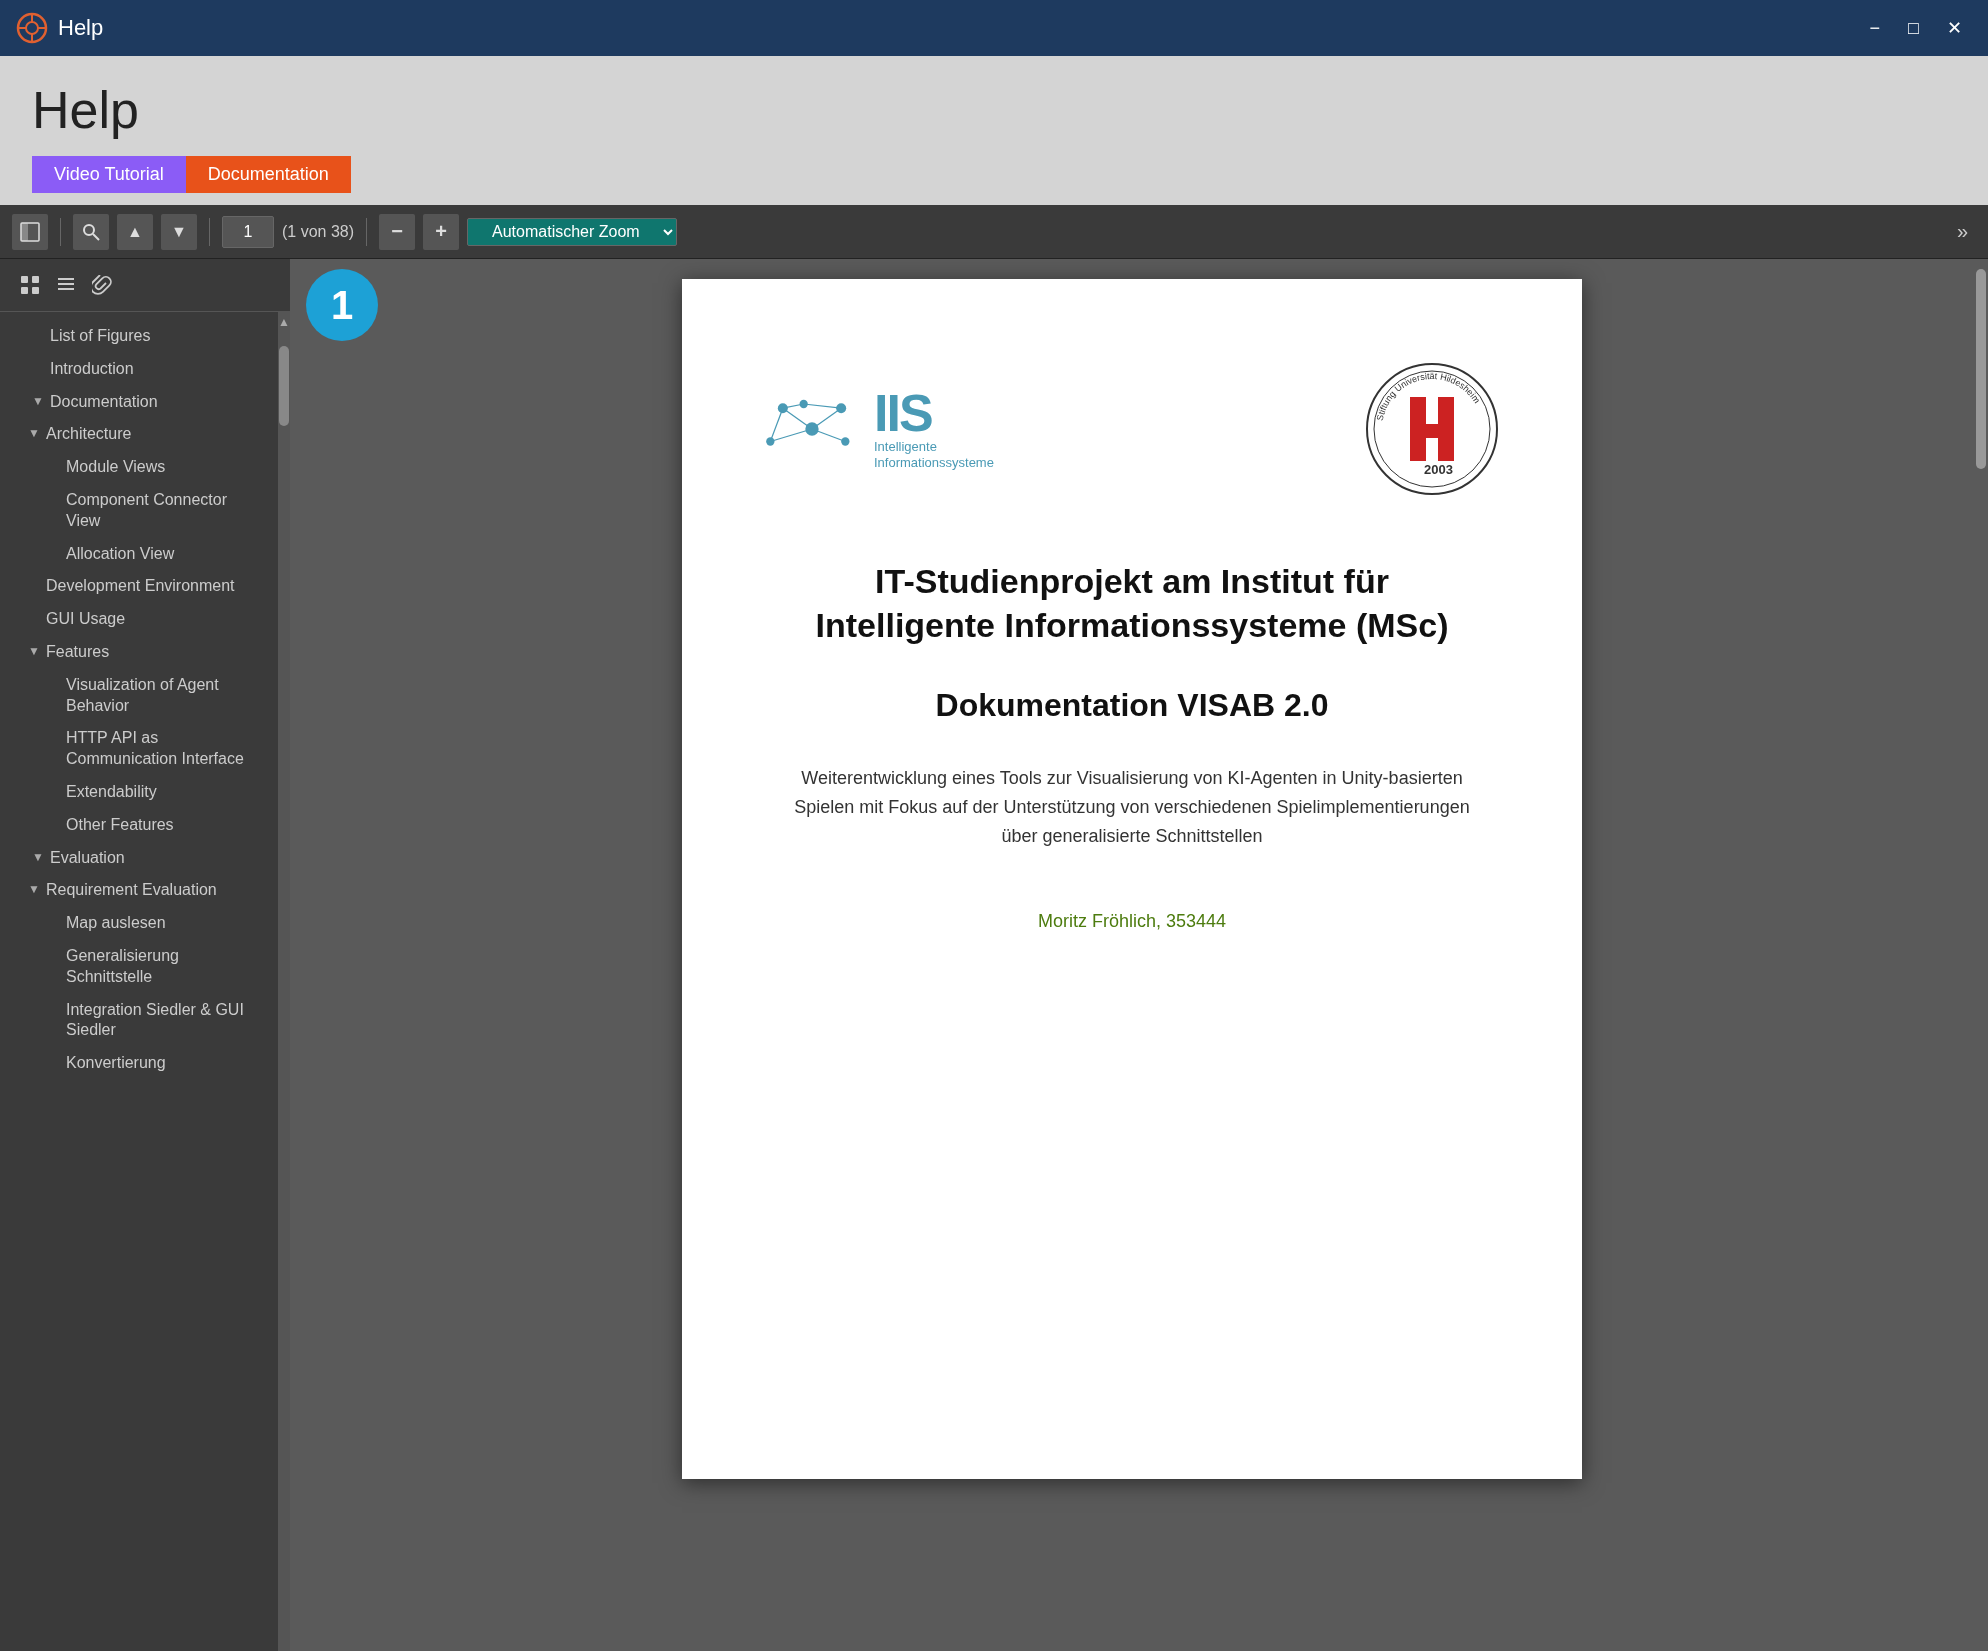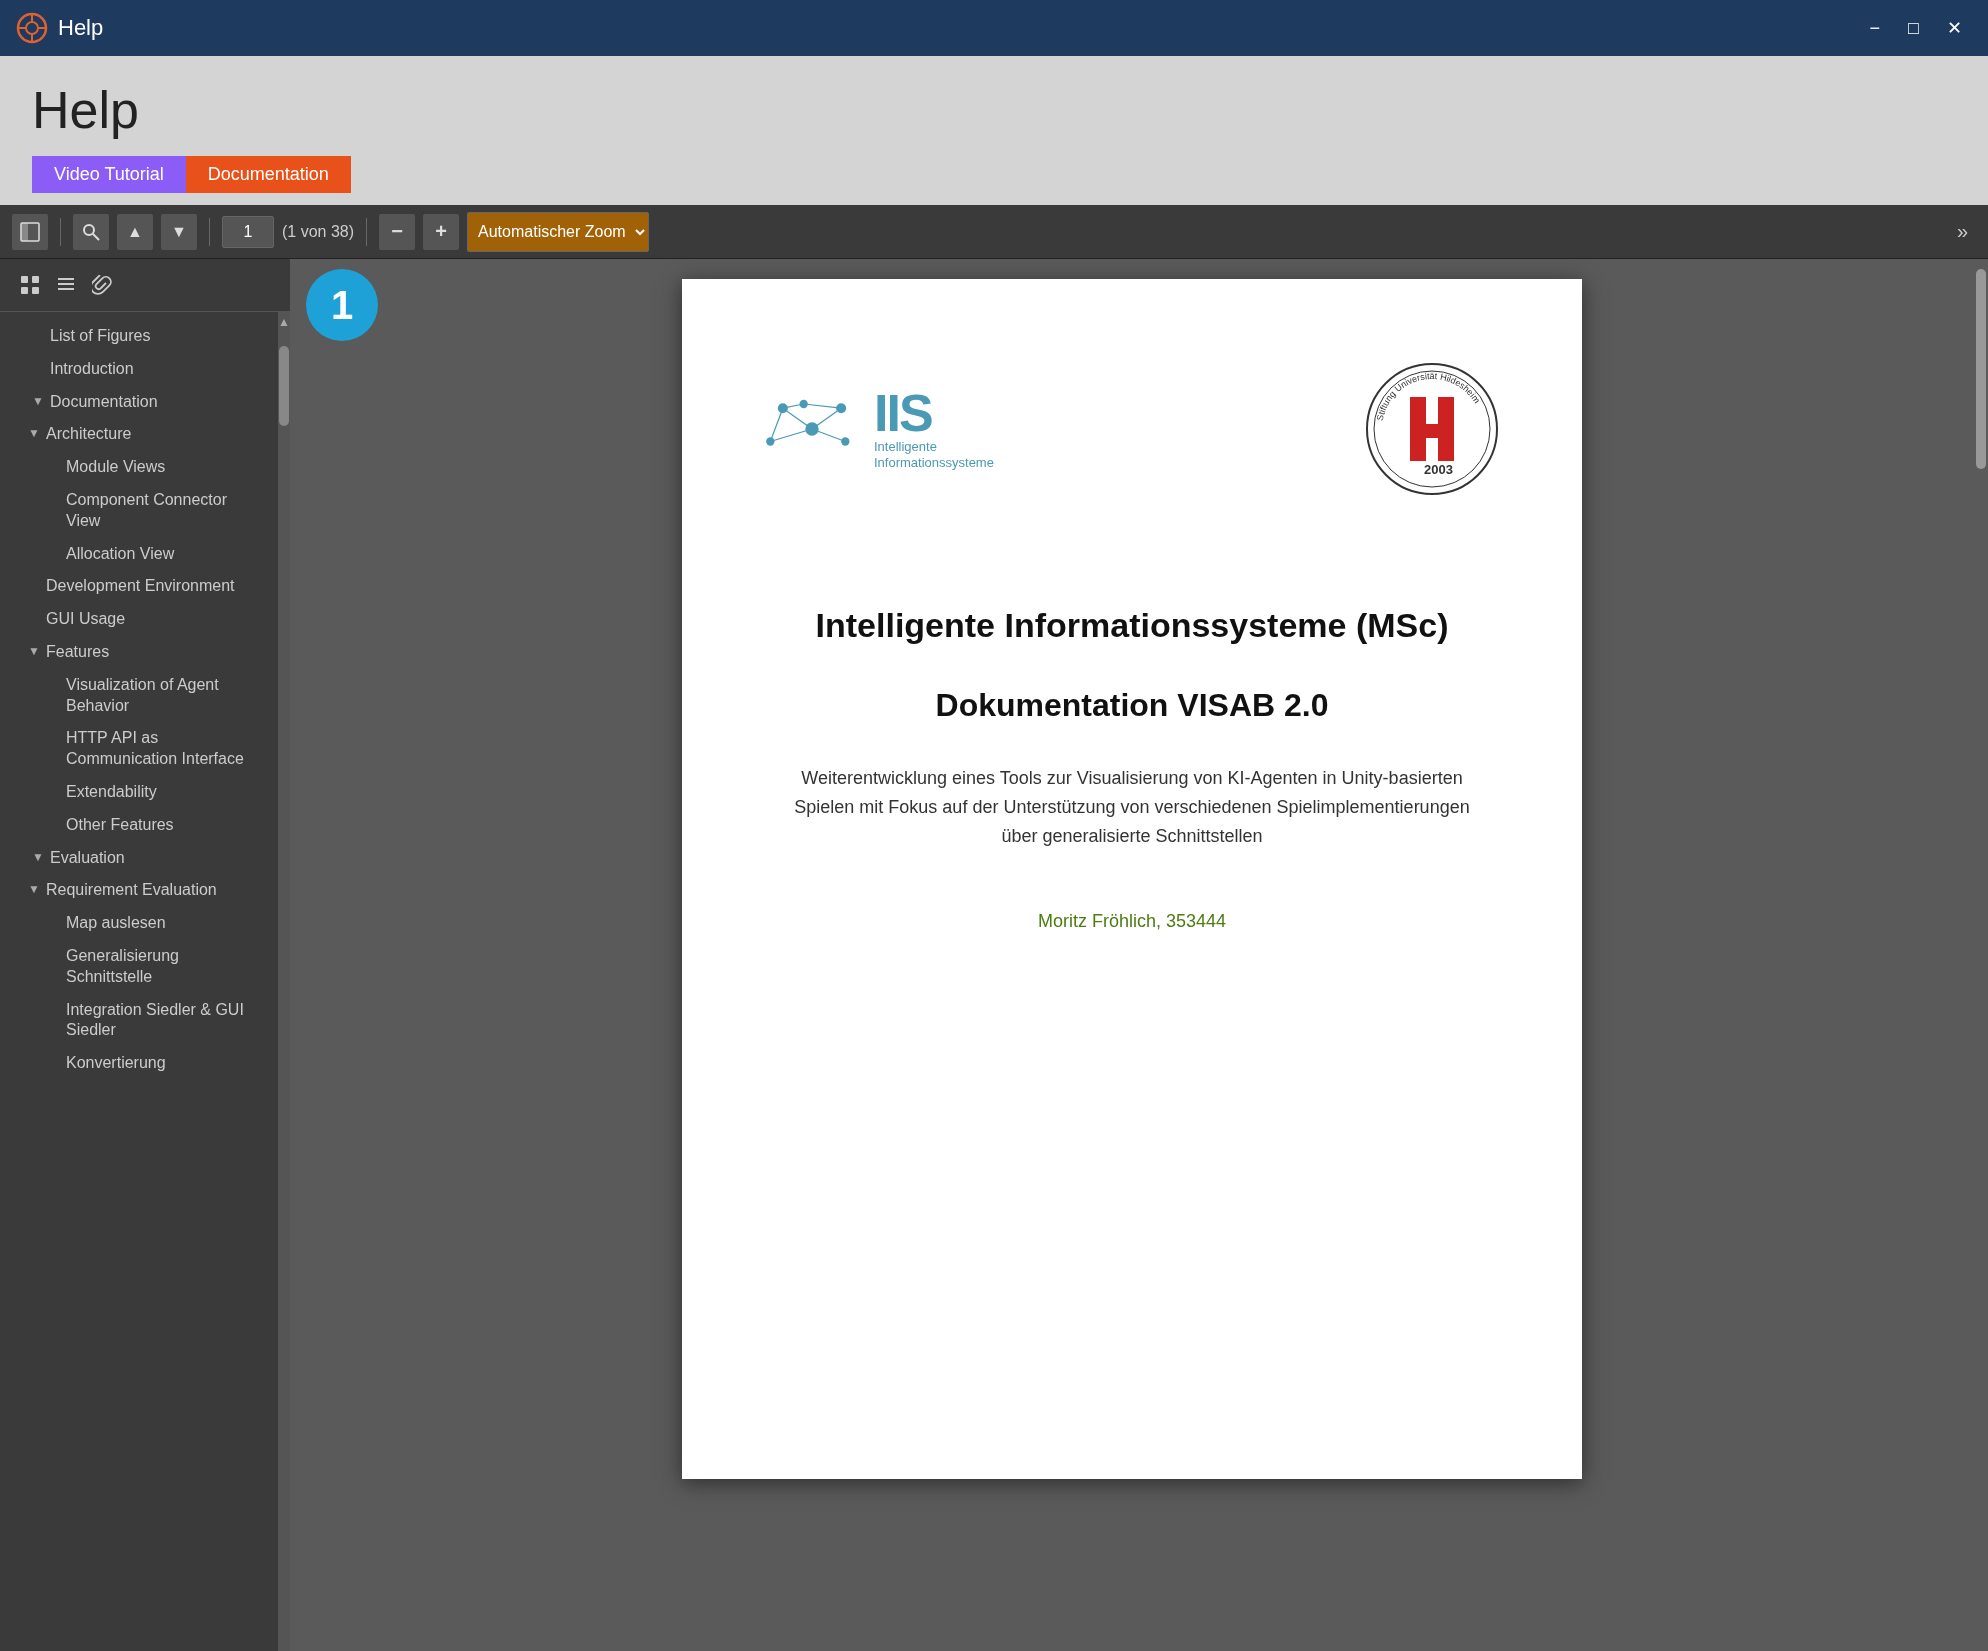--- a/index.html
+++ b/index.html
@@ -101,25 +101,25 @@
       height: 32px;
       text-align: center;
       font-size: 16px;
       border-radius: 2px;
     }
     .page-info {
       color: #ccc;
       font-size: 16px;
     }
     .zoom-select {
-      background: #a16207;
+      background: #0f766e;
       border: 1px solid #666;
       color: white;
-      height: 40px;
-      padding: 0 6px;
+      height: 28px;
+      padding: 0 20px;
       font-size: 16px;
       cursor: pointer;
       border-radius: 2px;
     }
     .toolbar-spacer { flex: 1; }
     .toolbar-end-btn {
       background: none;
       border: none;
       color: #ccc;
       font-size: 20px;
@@ -572,21 +572,21 @@
                 <path id="bottom-arc" d="M 18 80 A 55 55 0 0 0 122 80" fill="none"></path>
                 <text font-size="9" fill="#333" font-family="Arial">
                   <textPath href="#top-arc" startOffset="5%">Stiftung Universität Hildesheim</textPath>
                 </text>
                 <text x="62" y="115" font-size="13" fill="#333" font-family="Arial" font-weight="bold">2003</text>
               </svg>
             </div>
           </div>
 
           <div class="page-main-title">
-            <br>
+            <span>IT-Studienprojekt am Institut für</span><br>
             <span>Intelligente Informationssysteme (MSc)</span>
           </div>
 
           <div class="page-subtitle">Dokumentation VISAB 2.0</div>
 
           <div class="page-description">Weiterentwicklung eines Tools zur Visualisierung von KI-Agenten in Unity-basierten Spielen mit Fokus auf der Unterstützung von verschiedenen Spielimplementierungen über generalisierte Schnittstellen</div>
 
           <div class="page-author">Moritz Fröhlich, 353444</div>
         </div>
       </div>

